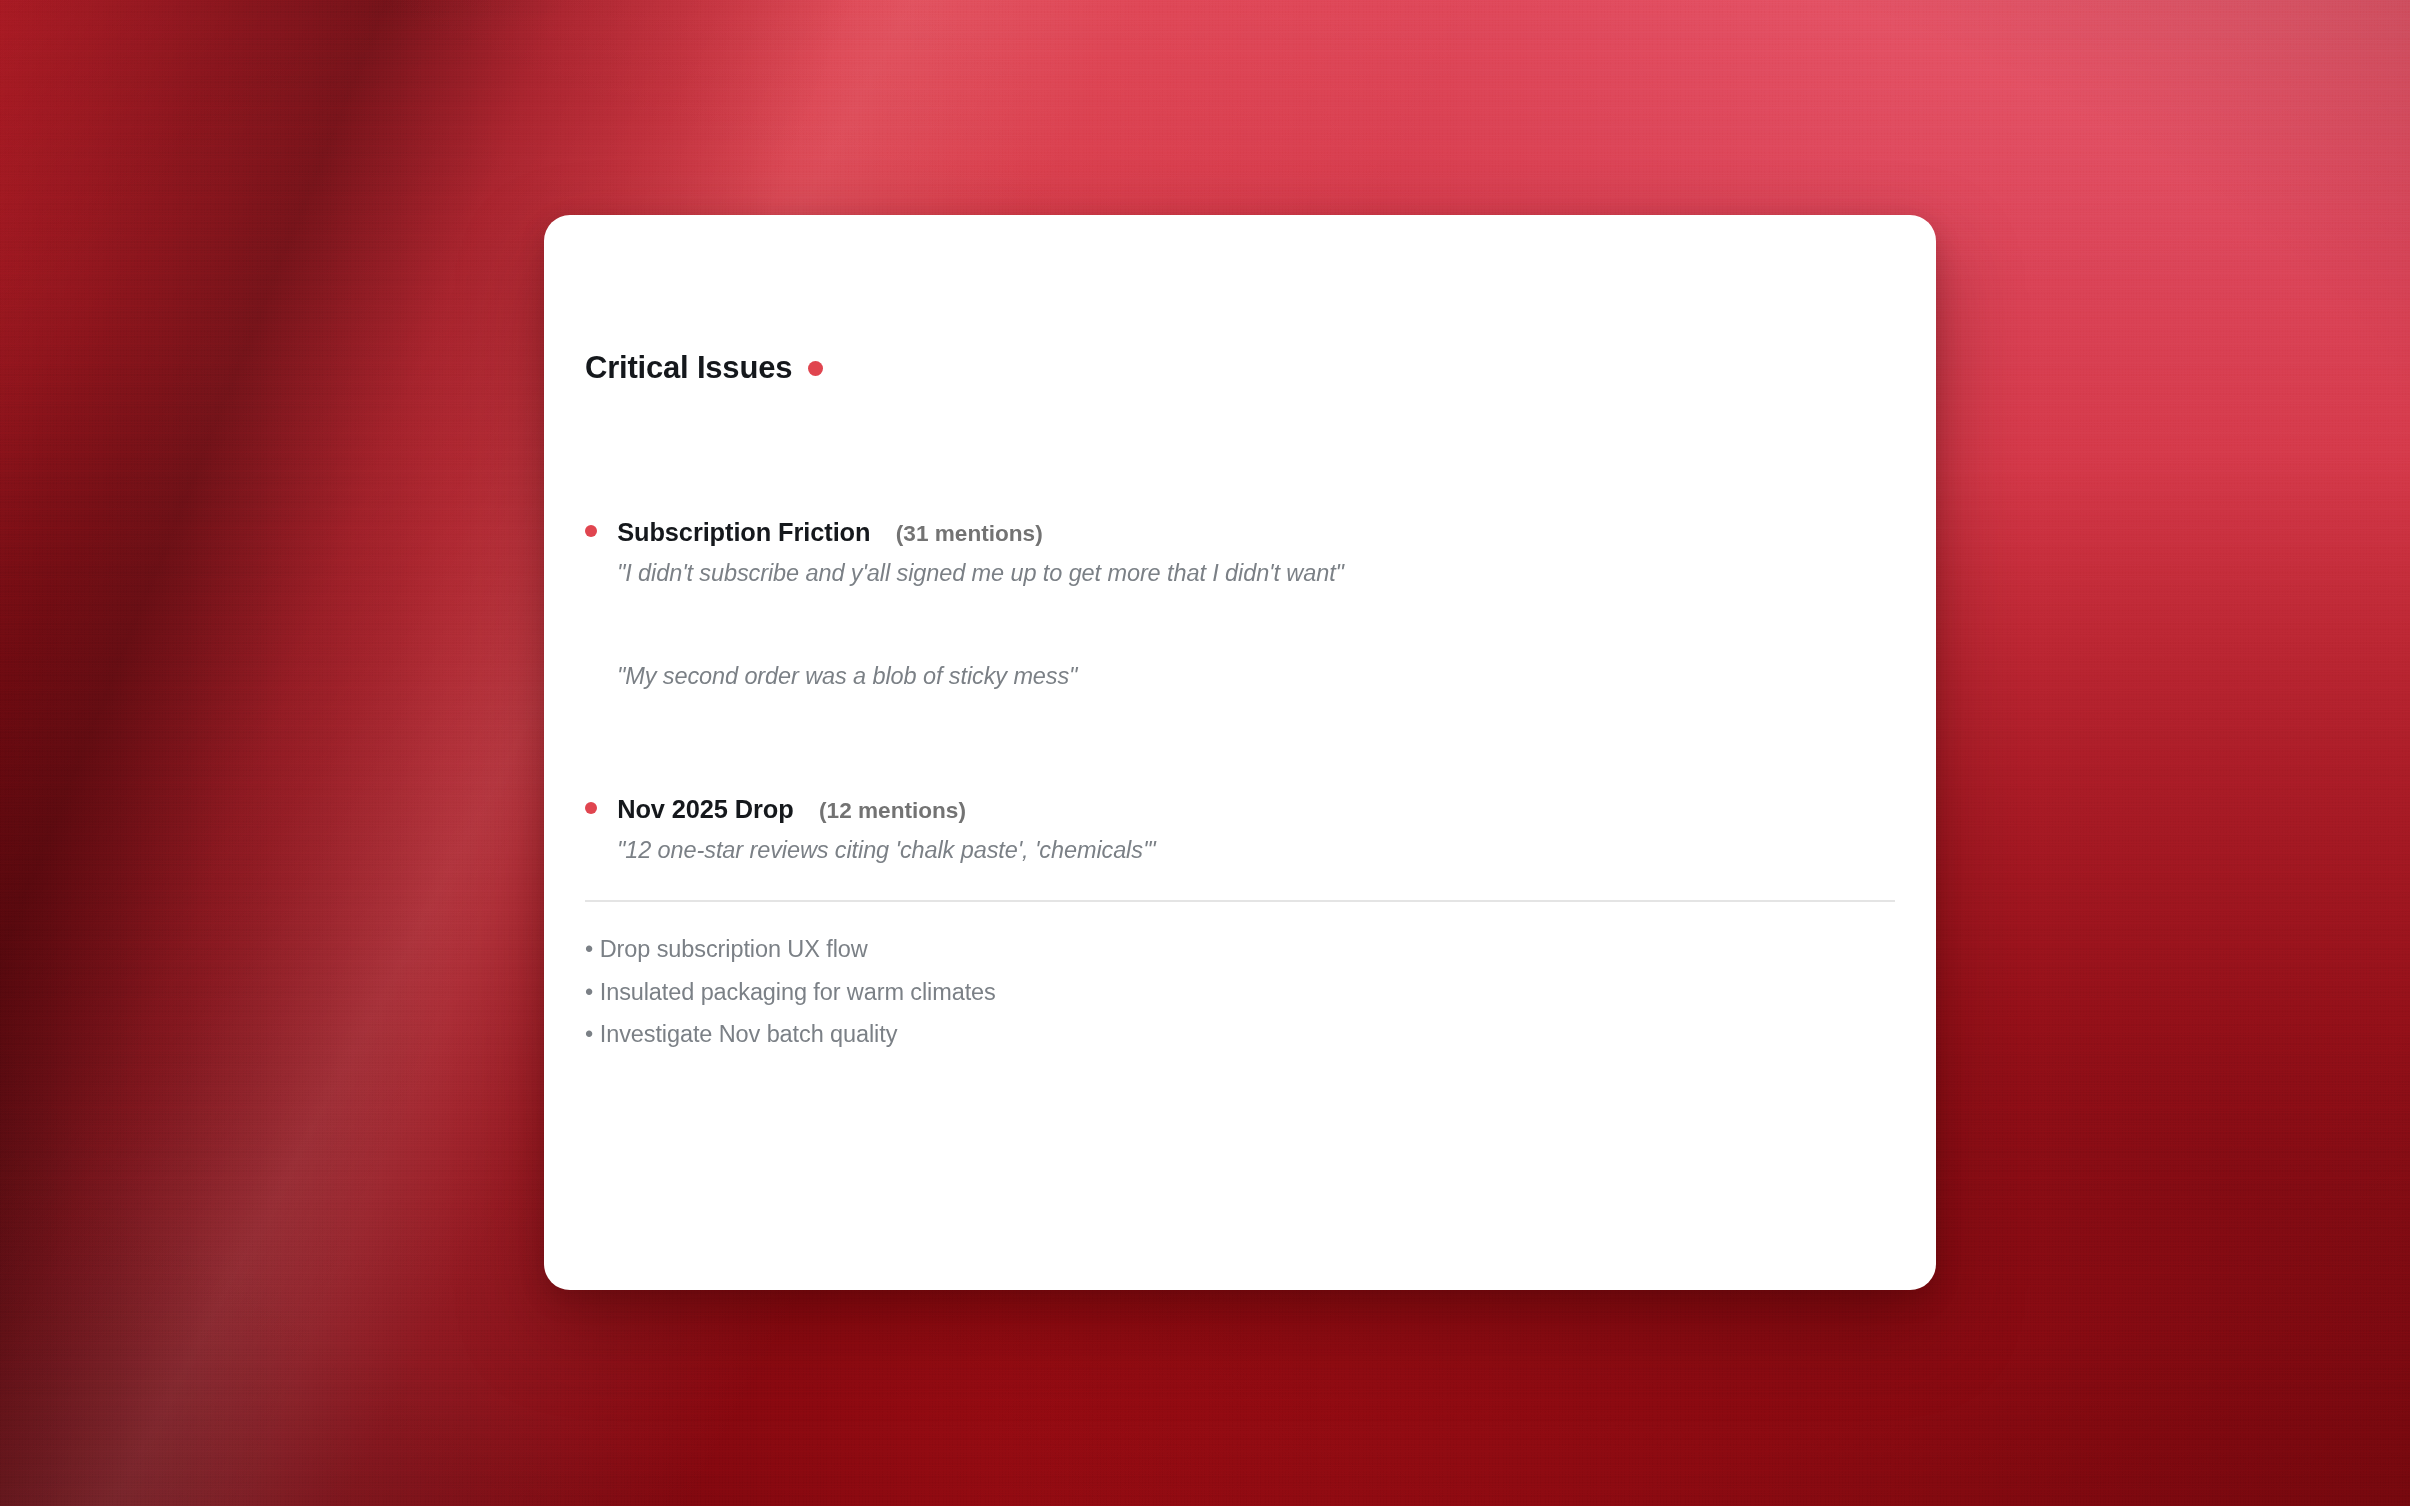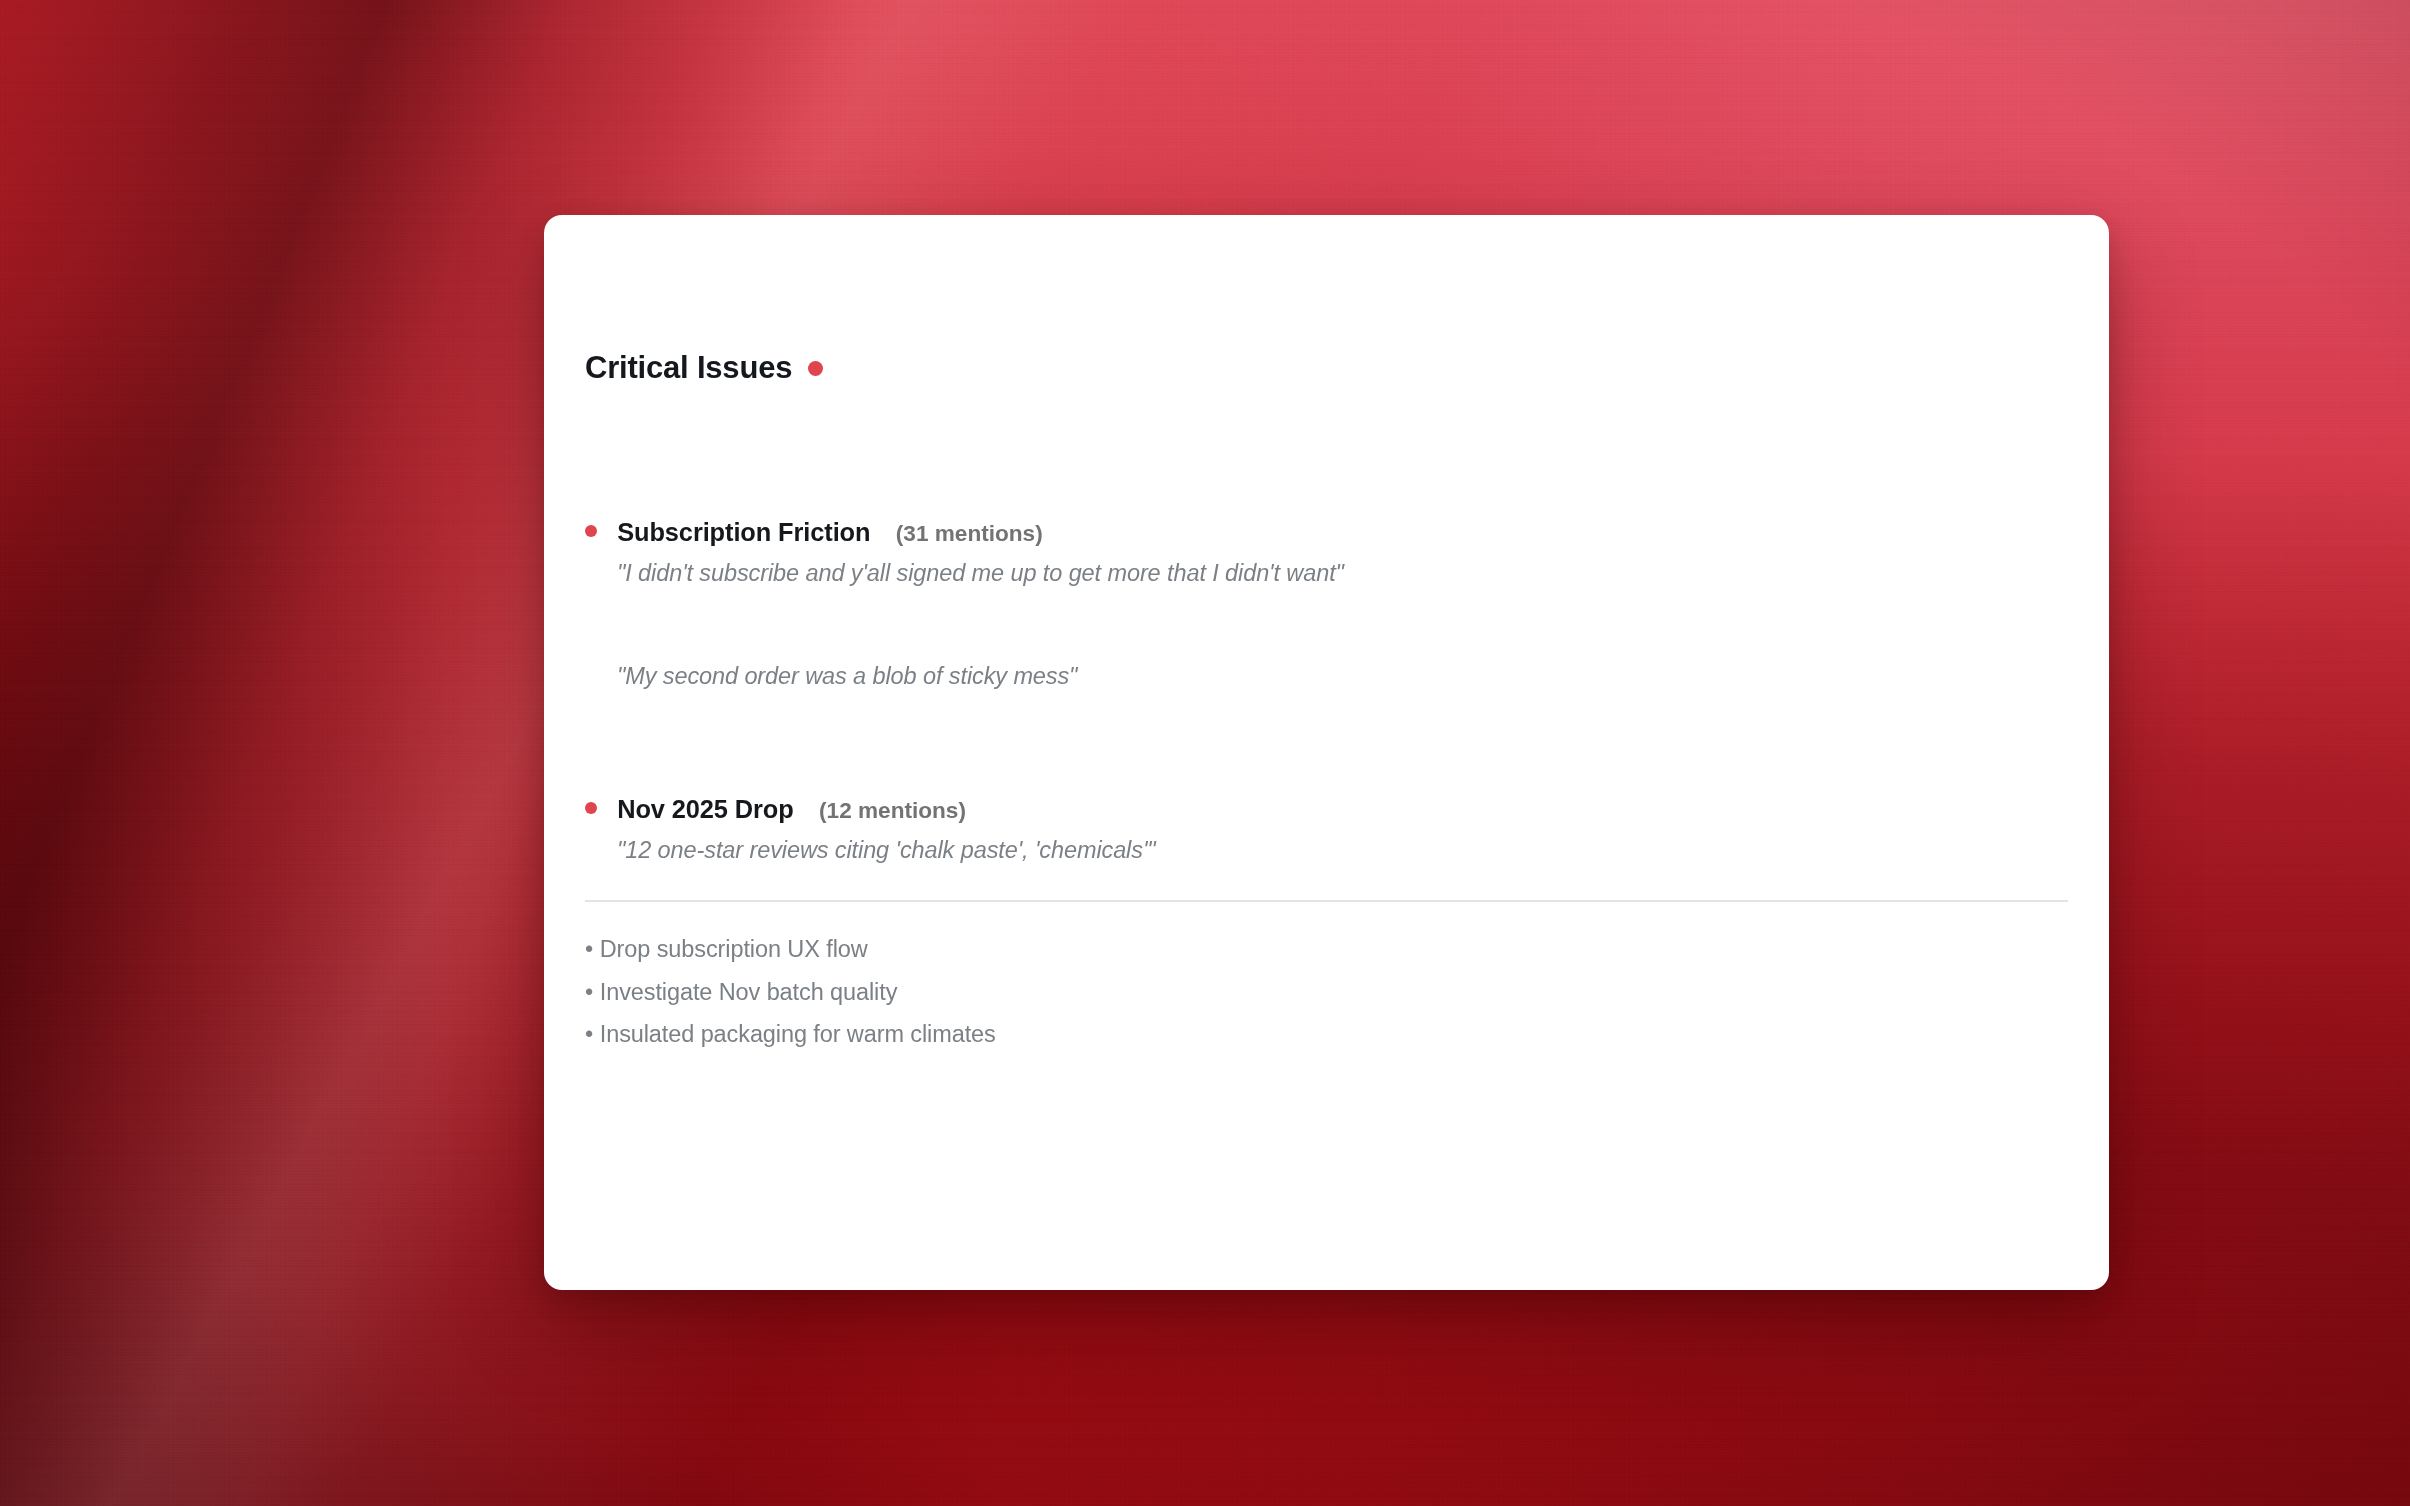--- a/index.html
+++ b/index.html
@@ -123,24 +123,24 @@
     background:
       radial-gradient(ellipse 86% 86% at 50% 48%,
         rgba(0,0,0,0.0) 52%, rgba(0,0,0,0.22) 82%, rgba(0,0,0,0.40) 100%);
   }
 
   
   #card {
     position: absolute;
     left: 544px;
     top: 215px;
-    width: 1565px;
+    width: 1392px;
     height: 1075px;
     background: #ffffff;
-    border-radius: 18px;
+    border-radius: 26px;
     box-shadow:
       0 38px 85px rgba(50, 0, 4, 0.34),
       0 9.4px 26px rgba(50, 0, 4, 0.20);
     z-index: 2;
     box-sizing: border-box;
     padding: 0;
     overflow: hidden;
   }
 
   .card-inner {
@@ -326,23 +326,23 @@
 
     <div id="divider"></div>
 
     <div id="recommendations">
 
       <div class="rec-item">
         <span class="rec-bullet-glyph">•</span><span>Drop subscription UX flow</span>
       </div>
 
       <div class="rec-item">
+        <span class="rec-bullet-glyph">•</span><span>Insulated packaging for warm climates</span>
+      </div>
+
+      <div class="rec-item">
         <span class="rec-bullet-glyph">•</span><span>Investigate Nov batch quality</span>
-      </div>
-
-      <div class="rec-item">
-        <span class="rec-bullet-glyph">•</span><span>Insulated packaging for warm climates</span>
       </div>
     </div>
 
   </div>
 </div>
 
 
 </body></html>

